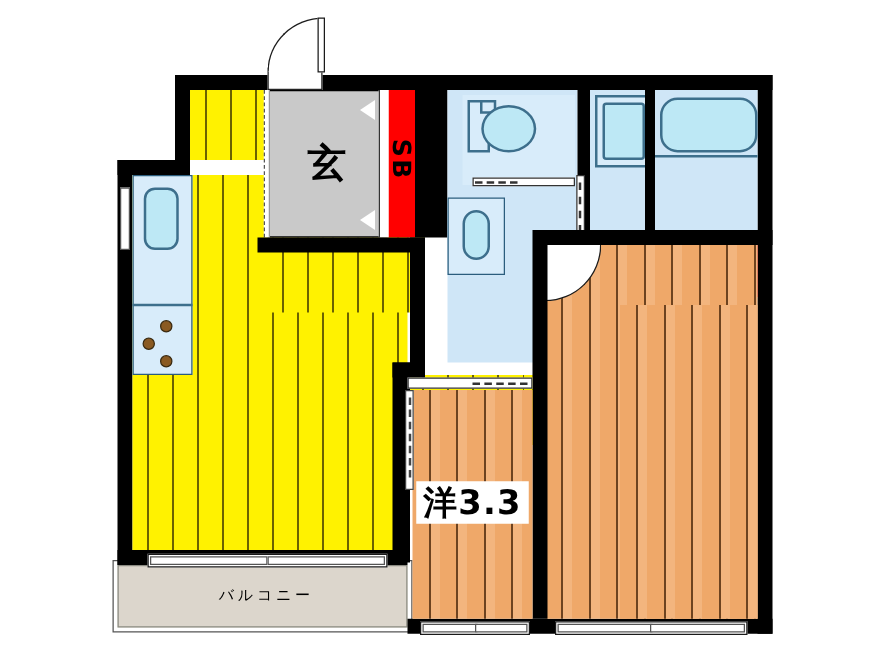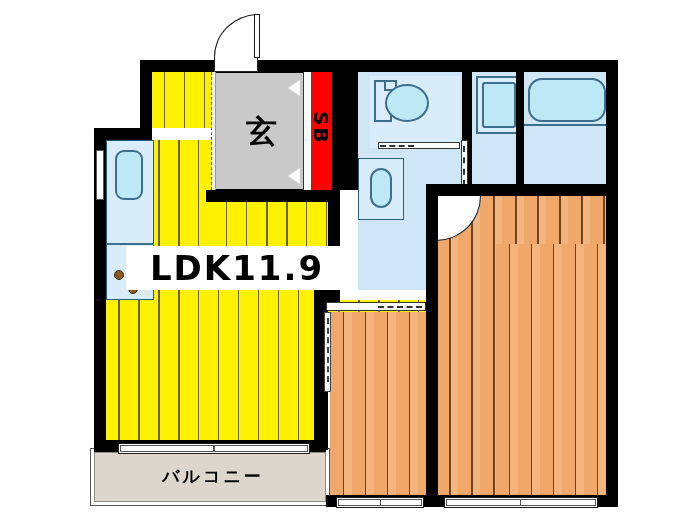--- a/index.html
+++ b/index.html
@@ -37,21 +37,21 @@
     font-weight:700;letter-spacing:1px;line-height:1;
     display:flex;align-items:center;justify-content:center;
     white-space:nowrap;
   }
   .lbl-ldk{font-size:34px;letter-spacing:2px;}
   .lbl-room{font-size:27px;letter-spacing:1px;}
   .lbl-gen{font-size:31px;background:transparent;}
   .lbl-cl{font-size:26px;background:transparent;color:#000;letter-spacing:6px;}
   .lbl-sb{font-size:20px;background:transparent;color:#000;
           writing-mode:vertical-rl;letter-spacing:2px;line-height:1;}
-  .lbl-balcony{font-size:17px;background:transparent;letter-spacing:3px;font-weight:700;}
+  .lbl-balcony{font-size:12px;background:transparent;letter-spacing:3px;font-weight:400;}
 
   
   .fx-outline{border:1.5px solid #2b5d7d;}
   .sink-basin{background:#BDE8F5;border:2px solid #3d6f8c;border-radius:9px;}
   .tub{background:#BDE8F5;border:2.5px solid #3d6f8c;border-radius:14px;}
   .burner{width:8px;height:8px;border-radius:50%;background:#8a5a22;
           border:1.5px solid #3a2a10;position:absolute;}
   .toilet-bowl{background:#BDE8F5;border:2px solid #3d6f8c;border-radius:50%;}
   .toilet-tank{background:#D8ECFA;border:2px solid #3d6f8c;}
   .wm{background:#D8ECFA;border:2px solid #3d6f8c;}
@@ -173,20 +173,21 @@
 
   <div class="abs wood" style="left:436px;top:196px;width:170px;height:299px;"></div>
   <div class="abs wood" style="left:496px;top:244px;width:110px;height:251px;"></div>
 
   <div class="abs white" style="left:436px;top:196px;width:10px;height:44px;border:1.3px solid #222;"></div>
   <div class="arc arc-br" style="left:436px;top:196px;width:44px;height:44px;border-left:none;border-top:none;"></div>
 
   <div class="abs wall" style="left:426px;top:196px;width:12px;height:299px;"></div>
 
   <div class="abs wood" style="left:330px;top:312px;width:96px;height:183px;"></div>
+  <div class="lbl lbl-room" style="left:333px;top:385px;width:90px;height:34px;">洋3.3</div>
 
   <div class="abs" style="left:326px;top:302px;width:100px;height:9px;background:#fff;border:1.2px solid #333;"></div>
   <div class="dash-rail" style="left:378px;top:306px;width:44px;"></div>
 
   <div class="abs" style="left:324px;top:312px;width:7px;height:80px;background:#fff;border:1.1px solid #444;"></div>
   <div class="abs" style="left:327px;top:318px;width:0;height:64px;border-left:2px dashed #444;"></div>
 
   <div class="slider" style="left:118px;top:443px;width:190px;height:9px;"></div>
   <div class="slider-in" style="left:120px;top:445px;width:92px;height:5px;"></div>
   <div class="slider-in" style="left:214px;top:445px;width:92px;height:5px;"></div>
@@ -194,15 +195,14 @@
   <div class="slider" style="left:336px;top:497px;width:86px;height:9px;"></div>
   <div class="slider-in" style="left:338px;top:499px;width:42px;height:5px;"></div>
   <div class="slider-in" style="left:380px;top:499px;width:40px;height:5px;"></div>
 
   <div class="slider" style="left:444px;top:497px;width:152px;height:9px;"></div>
   <div class="slider-in" style="left:446px;top:499px;width:74px;height:5px;"></div>
   <div class="slider-in" style="left:520px;top:499px;width:74px;height:5px;"></div>
 
   <div class="abs" style="left:96px;top:150px;width:8px;height:50px;background:#fff;border:1px solid #555;"></div>
 
-  <div class="lbl lbl-ldk" style="left:126px;top:246px;width:222px;height:44px;">LDK11.9</div>
 
 </div>
 
 </body></html>

